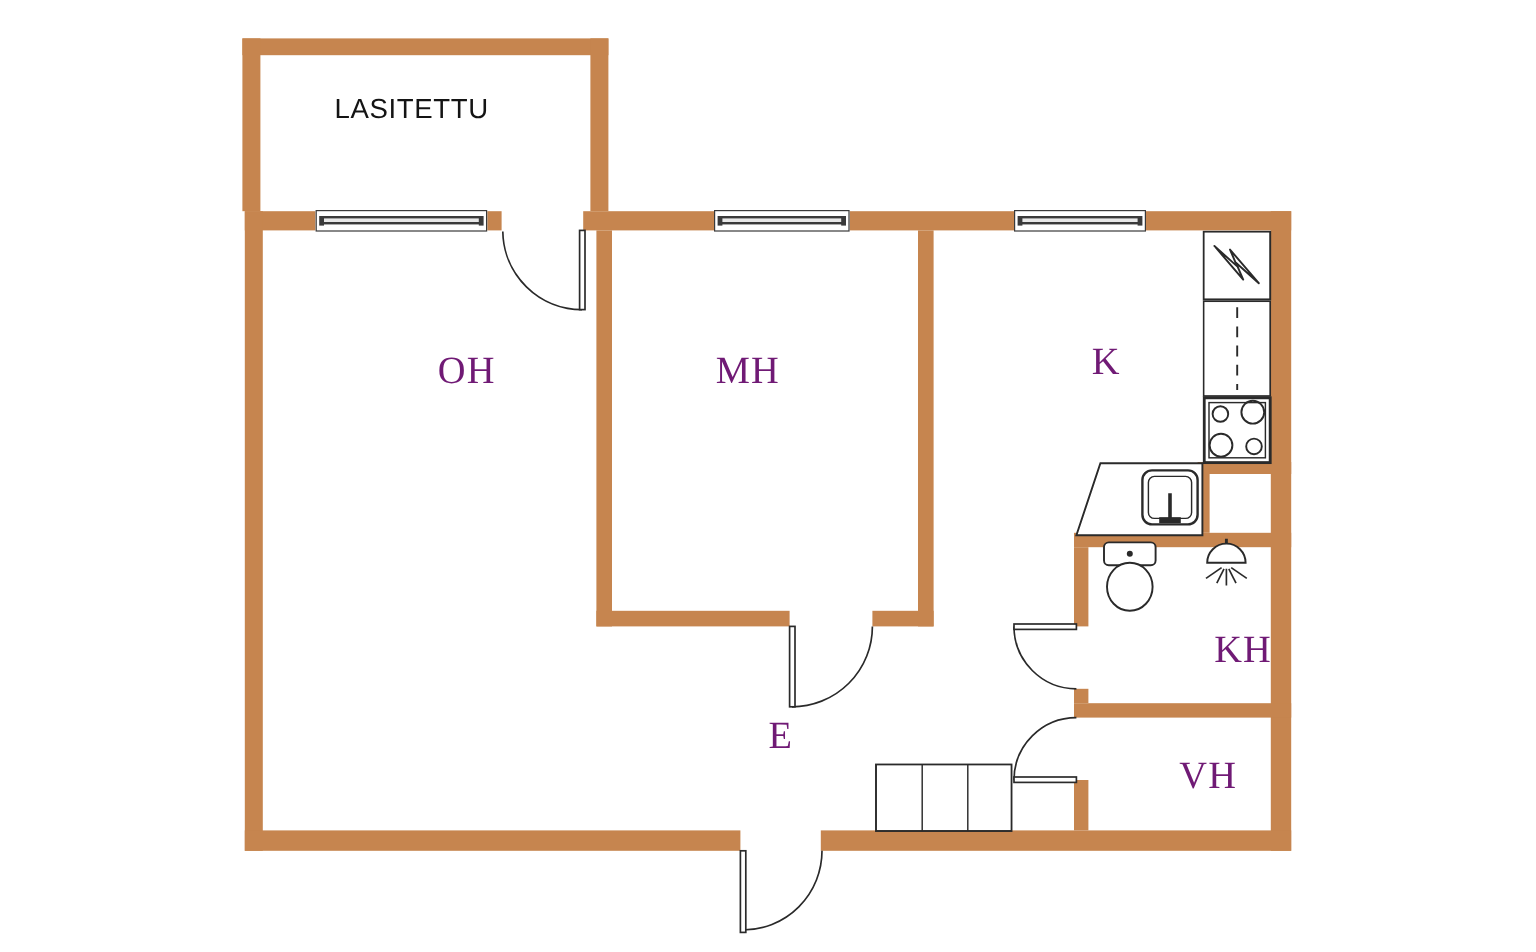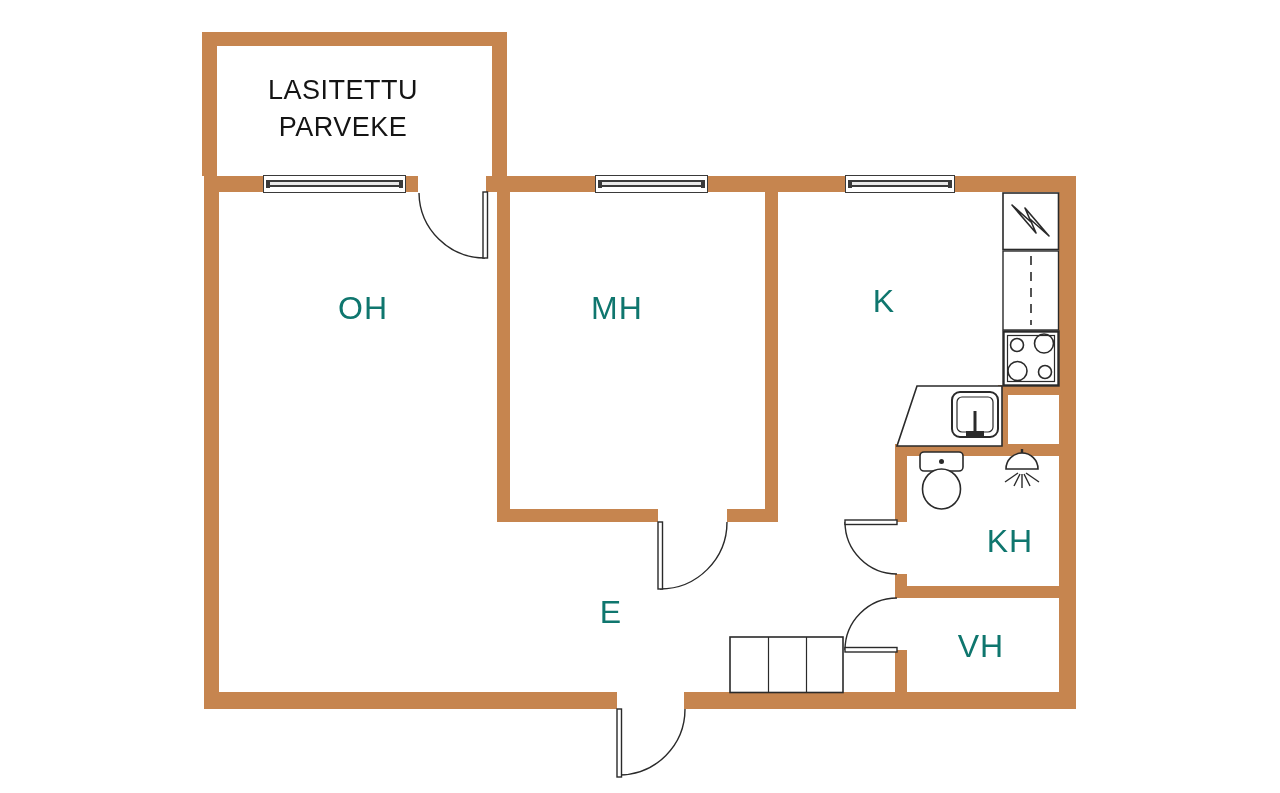--- a/index.html
+++ b/index.html
@@ -5,23 +5,23 @@
   html,body{margin:0;padding:0;background:#fff;}
   .stage{position:relative;width:1280px;height:793px;background:#ffffff;overflow:hidden;
          font-family:"Liberation Sans", sans-serif;}
   .wall{position:absolute;background:#C6854F;}
   .window{position:absolute;top:175px;height:18px;background:#fff;border:1px solid #3a3a3a;box-sizing:border-box;}
   .window .band{position:absolute;left:4px;right:4px;top:50%;margin-top:-4px;height:7px;
                 border-top:2px solid #3a3a3a;border-bottom:2px solid #3a3a3a;background:#e8e8e8;box-sizing:border-box;}
   .window .cap-l,.window .cap-r{position:absolute;top:50%;margin-top:-4px;width:4px;height:8px;background:#3a3a3a;}
   .window .cap-l{left:2px;} .window .cap-r{right:2px;}
   .fix{position:absolute;}
-  .room-label{position:absolute;color:#0f766e;font-size:32px;letter-spacing:1px;text-align:center;white-space:nowrap;}
+  .room-label{position:absolute;color:#701a75;font-size:32px;letter-spacing:1px;text-align:right;white-space:nowrap;font-family:Liberation Serif, serif;}
   .balcony-label{position:absolute;left:210px;top:72px;width:266px;text-align:center;color:#141414;
-                 font-size:27px;line-height:37px;letter-spacing:0.5px;}
+                 font-size:23px;line-height:37px;letter-spacing:0.5px;}
   svg{display:block;}
 </style>
 </head>
 <body>
 
 <div class="stage">
 
   <div class="wall" style="left:202px;top:32px;width:305px;height:14px;"></div>
   <div class="wall" style="left:202px;top:32px;width:15px;height:144px;"></div>
   <div class="wall" style="left:492px;top:32px;width:15px;height:144px;"></div>
@@ -134,23 +134,22 @@
   </svg>
 
   <svg class="fix" style="left:729px;top:636px;" width="115" height="58" viewBox="0 0 115 58">
     <rect x="1" y="1" width="113" height="55.5" fill="#fff" stroke="#2a2a2a" stroke-width="1.6"></rect>
     <line x1="39.5" y1="1" x2="39.5" y2="56.5" stroke="#2a2a2a" stroke-width="1.2"></line>
     <line x1="77.5" y1="1" x2="77.5" y2="56.5" stroke="#2a2a2a" stroke-width="1.2"></line>
   </svg>
 
   <div class="balcony-label">
     <span>LASITETTU</span><br>
-    <span>PARVEKE</span>
   </div>
 
   <div class="room-label" style="left:313px;top:290px;width:100px;">OH</div>
-  <div class="room-label" style="left:567px;top:290px;width:100px;">MH</div>
+  <div class="room-label" style="left:550px;top:290px;width:100px;">MH</div>
   <div class="room-label" style="left:834px;top:283px;width:100px;">K</div>
   <div class="room-label" style="left:561px;top:594px;width:100px;">E</div>
   <div class="room-label" style="left:960px;top:523px;width:100px;">KH</div>
   <div class="room-label" style="left:931px;top:628px;width:100px;">VH</div>
 
 </div>
 
 </body></html>

